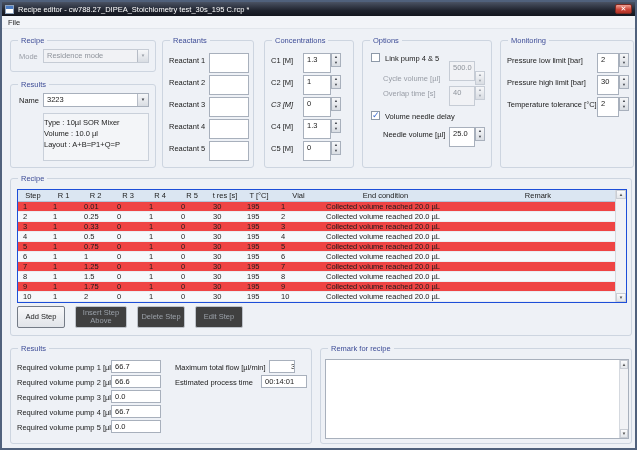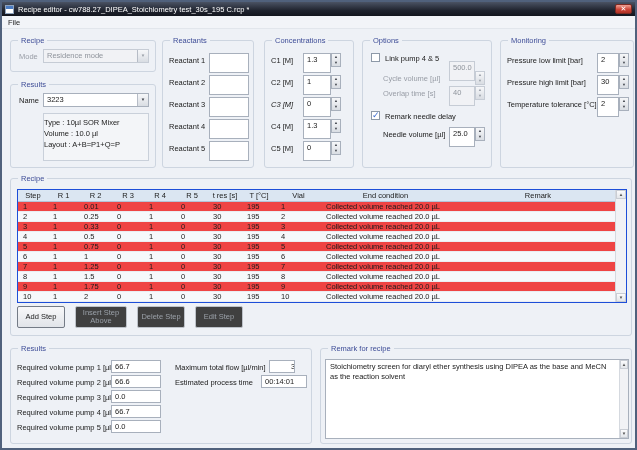--- a/index.html
+++ b/index.html
@@ -172,21 +172,21 @@
         <span>▲</span>
         <span>▼</span>
       </div>
     <span class="lbl gray" style="left:20px; top:48px;">Overlap time [s]</span>
     <div class="tb dis" style="left:86px; top:45px; width:26px;">40</div>
     <div class="spin dis" style="left:112px; top:45px;">
         <span>▲</span>
         <span>▼</span>
       </div>
     <span class="cb checked" style="left:8px; top:70px;"></span>
-    <span class="lbl" style="left:22px; top:71px;">Remark needle delay</span>
+    <span class="lbl" style="left:22px; top:71px;">Volume needle delay</span>
     <span class="lbl" style="left:20px; top:89px;">Needle volume [µl]</span>
     <div class="tb" style="left:86px; top:86px; width:26px;">25.0</div>
     <div class="spin" style="left:112px; top:86px;">
         <span>▲</span>
         <span>▼</span>
       </div>
   </div>
 
   <div class="grp" style="left:498px; top:38px; width:134px; height:128px;">
     <span class="gt">Monitoring</span>
@@ -383,21 +383,20 @@
     <div class="tb small" style="left:100px; top:71px; width:50px;">0.0</div>
     <span class="lbl" style="left:164px; top:14px;">Maximum total flow [µl/min]</span>
     <div class="tb small" style="left:258px; top:11px; width:24px;padding-left:21px;">39.7</div>
     <span class="lbl" style="left:164px; top:29px;">Estimated process time</span>
     <div class="tb small" style="left:250px; top:26px; width:46px;">00:14:01</div>
   </div>
 
   <div class="grp" style="left:318px; top:346px; width:312px; height:96px;">
     <span class="gt">Remark for recipe</span>
     <div class="ta" style="left:4px; top:10px; width:304px; height:80px;">
-      <span>Stoichiometry screen for diaryl ether synthesis using DIPEA as the base and MeCN as the reaction solvent</span>
       <div class="sb thin">
         <div class="sbtn up">▲</div>
         <div class="sbtn dn">▼</div>
       </div>
     </div>
   </div>
 
 </div>
 
 </body></html>

